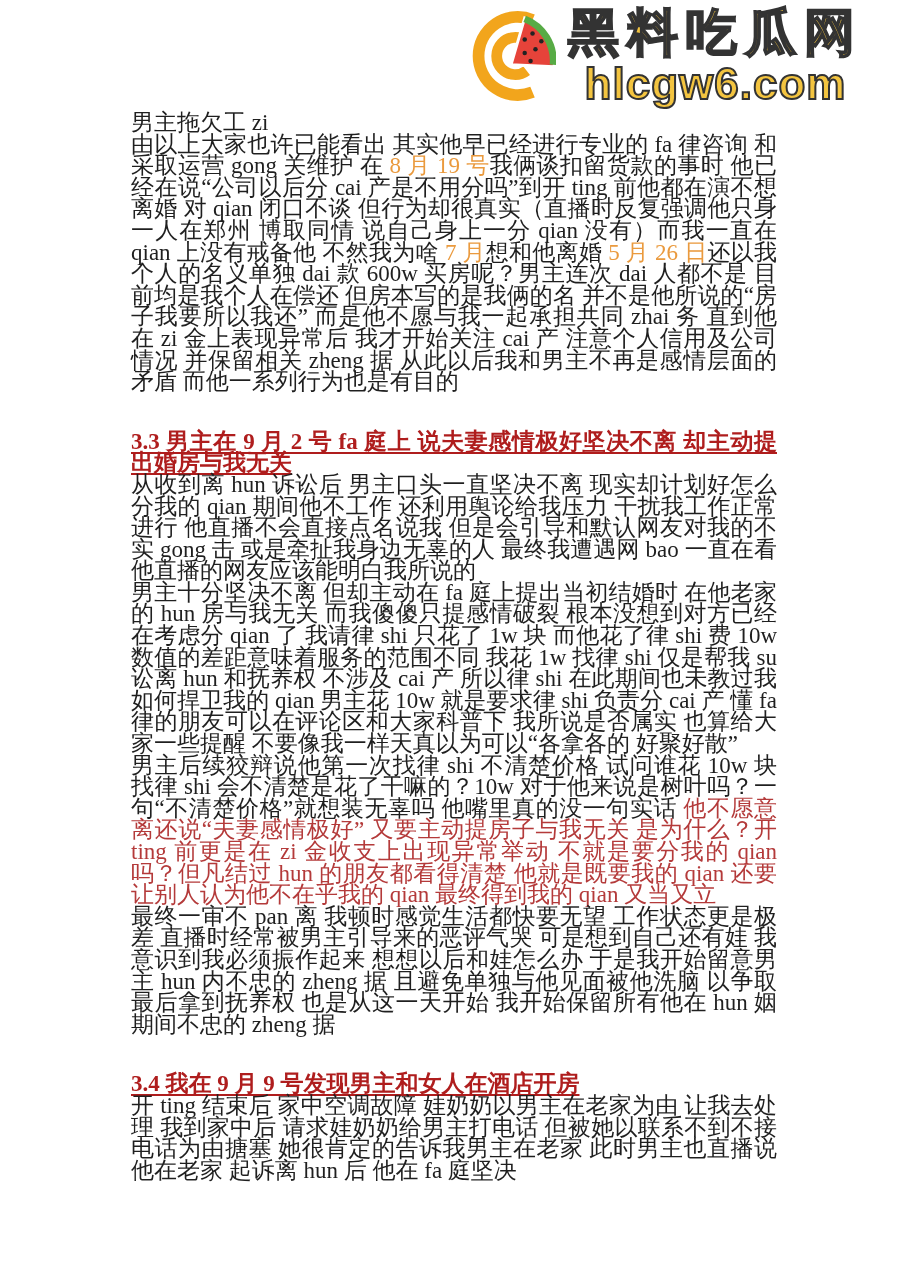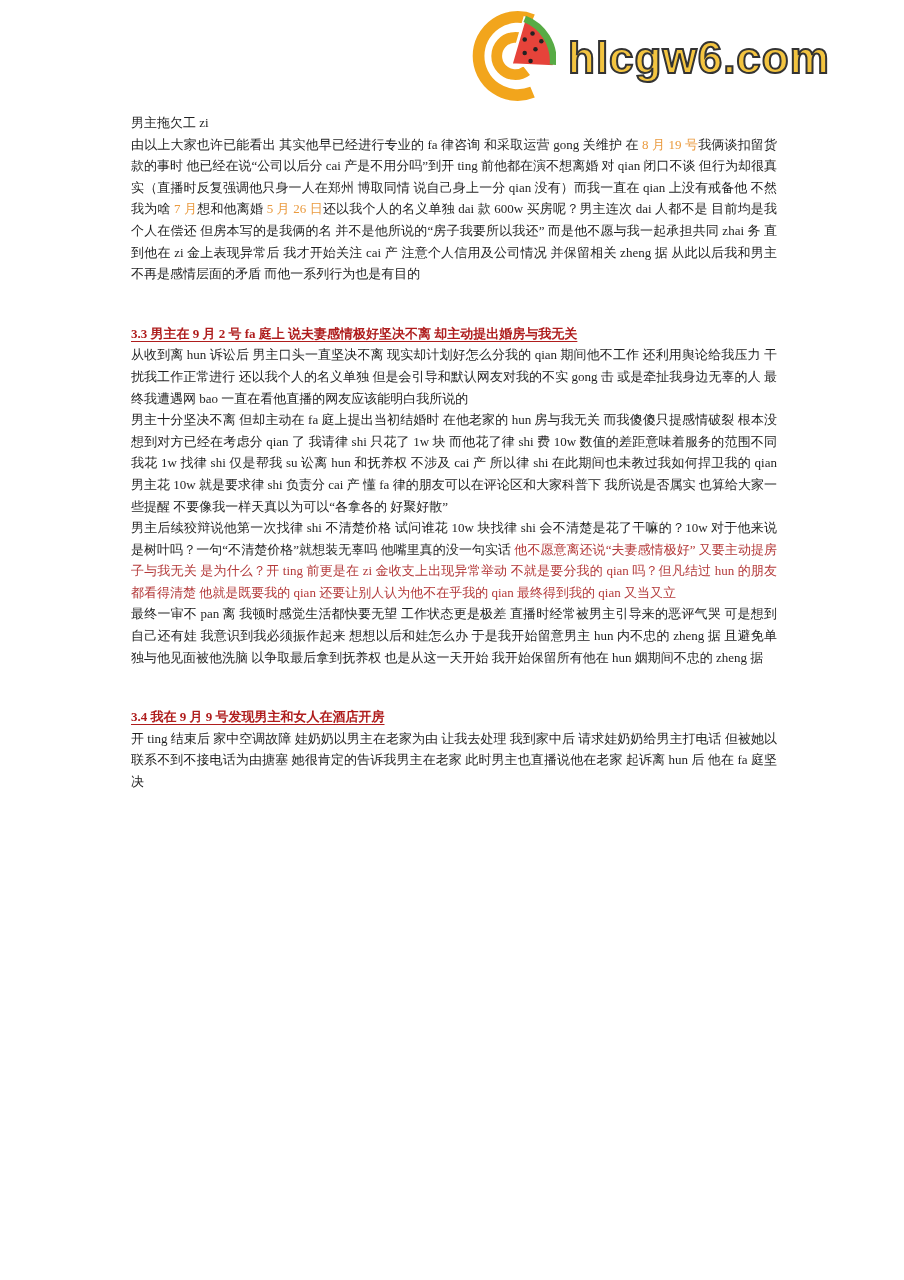--- a/index.html
+++ b/index.html
@@ -20,21 +20,21 @@
   }
   .logo-url{
     font-family:"Liberation Sans","DejaVu Sans",sans-serif;font-weight:bold;
     font-size:44px;letter-spacing:1px;color:var(--gold-text,#F3C440);
     -webkit-text-stroke:2px var(--outline,#333);margin-top:4px;white-space:nowrap;
   }
 
   
   .content{
     position:absolute;left:131px;top:112px;width:646px;
-    color:var(--c-body,#1f1f1f);font-size:13px;line-height:21.6px;
+    color:var(--c-body,#1f1f1f);font-size:23px;line-height:21.6px;
     text-align:justify;
   }
   .blk{margin:0;}
   .blk.h{
     margin-top:38px;font-weight:bold;color:var(--c-heading,#AF1D1D);
     text-decoration:underline;text-underline-offset:3px;
   }
   .run-normal{}
   .run-bold{font-weight:normal;}
   .run-orange-bold{font-weight:normal;color:var(--c-orange,#EA9A3E);}
@@ -57,29 +57,30 @@
           <circle cx="58" cy="34" r="2.3"></circle>
           <circle cx="66" cy="28" r="2.3"></circle>
           <circle cx="69" cy="44" r="2.3"></circle>
           <circle cx="58" cy="48" r="2.3"></circle>
           <circle cx="75" cy="36" r="2.3"></circle>
           <circle cx="64" cy="56" r="2.3"></circle>
         </g>
       </svg>
     </div>
     <div class="logo-text">
+      <div class="logo-title">黑料吃瓜网</div>
       <div class="logo-url">hlcgw6.com</div>
     </div>
   </div>
 
   <div class="content" id="doc">
       <p class="blk p"><span class="run-normal">男主拖欠工 zi</span></p>
       <p class="blk p"><span class="run-normal">由以上大家也许已能看出 其实他早已经进行专业的 fa 律咨询 和采取运营 gong 关维护 在 </span><span class="run-orange-bold">8 月 19 号</span><span class="run-normal">我俩谈扣留货款的事时 他已经在说“</span><span class="run-bold">公司以后分 cai 产是不用分吗</span><span class="run-normal">”到开 ting 前他都在演不想离婚 对 qian 闭口不谈 但行为却很真实（直播时反复强调他只身一人在郑州 博取同情 说自己身上一分 qian 没有）而我一直在 qian 上没有戒备他 不然我为啥 </span><span class="run-orange-bold">7 月</span><span class="run-normal">想和他离婚 </span><span class="run-orange-bold">5 月 26 日</span><span class="run-normal">还以我个人的名义单独 dai 款 </span><span class="run-bold">600w</span><span class="run-normal"> 买房呢？男主连次 dai 人都不是 目前均是我个人在偿还 但房本写的是我俩的名 并不是他所说的“</span><span class="run-bold">房子我要所以我还</span><span class="run-normal">” 而是他不愿与我一起承担共同 zhai 务 直到他在 zi 金上表现异常后 我才开始关注 cai 产 注意个人信用及公司情况 并保留相关 zheng 据 从此以后我和男主不再是感情层面的矛盾 而他一系列行为也是有目的</span></p>
       <p class="blk h"><span class="run-normal">3.3 男主在 9 月 2 号 fa 庭上 说夫妻感情极好坚决不离 却主动提出婚房与我无关</span></p>
-      <p class="blk p"><span class="run-normal">从收到离 hun 诉讼后 男主口头一直坚决不离 现实却计划好怎么分我的 qian 期间他不工作 还利用舆论给我压力 干扰我工作正常进行 还以我个人的名义单独 但是会引导和默认网友对我的不实 gong 击 或是牵扯我身边无辜的人 最终我遭遇网 bao 一直在看他直播的网友应该能明白我所说的</span></p>
+      <p class="blk p"><span class="run-normal">从收到离 hun 诉讼后 男主口头一直坚决不离 现实却计划好怎么分我的 qian 期间他不工作 还利用舆论给我压力 干扰我工作正常进行 他直播不会直接点名说我 但是会引导和默认网友对我的不实 gong 击 或是牵扯我身边无辜的人 最终我遭遇网 bao 一直在看他直播的网友应该能明白我所说的</span></p>
       <p class="blk p"><span class="run-bold">男主十分坚决不离 但却主动在 fa 庭上提出当初结婚时 在他老家的 hun 房与我无关</span><span class="run-normal"> 而我傻傻只提感情破裂 根本没想到对方已经在考虑分 qian 了 我请律 shi 只花了 1w 块 而他花了律 shi 费 10w 数值的差距意味着服务的范围不同 我花 1w 找律 shi 仅是帮我 su 讼离 hun 和抚养权 不涉及 cai 产 所以律 shi 在此期间也未教过我如何捍卫我的 qian 男主花 10w 就是要求律 shi 负责分 cai 产 懂 fa 律的朋友可以在评论区和大家科普下 我所说是否属实 也算给大家一些提醒 不要像我一样天真以为可以“</span><span class="run-bold">各拿各的 好聚好散</span><span class="run-normal">”</span></p>
       <p class="blk p"><span class="run-normal">男主后续狡辩说他第一次找律 shi 不清楚价格 试问</span><span class="run-bold">谁花 10w 块找律 shi 会不清楚是花了干嘛的？</span><span class="run-normal">10w 对于他来说是树叶吗？一句“</span><span class="run-bold">不清楚价格</span><span class="run-normal">”就想装无辜吗 他嘴里真的没一句实话 </span><span class="run-red">他不愿意离还说“</span><span class="run-red-bold">夫妻感情极好</span><span class="run-red">” 又要主动提房子与我无关 是为什么？开 ting 前更是在 zi 金收支上出现异常举动 不就是要分我的 qian 吗？但凡结过 hun 的朋友都看得清楚 他就是既要我的 qian 还要让别人认为他不在乎我的 qian 最终得到我的 qian 又当又立</span></p>
       <p class="blk p"><span class="run-normal">最终一审不 pan 离  我顿时感觉生活都快要无望 工作状态更是极差 直播时经常被男主引导来的恶评气哭 可是想到自己还有娃 我意识到我必须振作起来 想想以后和娃怎么办 于是我开始留意男主 hun 内不忠的 zheng 据 且避免单独与他见面被他洗脑 以争取最后拿到抚养权 也是从这一天开始 我开始保留所有他在 hun 姻期间不忠的 zheng 据</span></p>
       <p class="blk h"><span class="run-normal">3.4 我在 9 月 9 号发现男主和女人在酒店开房</span></p>
       <p class="blk p"><span class="run-normal">开 ting 结束后 家中空调故障 娃奶奶以男主在老家为由 让我去处理 我到家中后 请求娃奶奶给男主打电话 但被她以联系不到不接电话为由搪塞 她很肯定的告诉我男主在老家 此时男主也直播说他在老家 起诉离 hun 后 他在 fa 庭坚决</span></p>
     </div>
 
 </div>
 
 </body></html>

